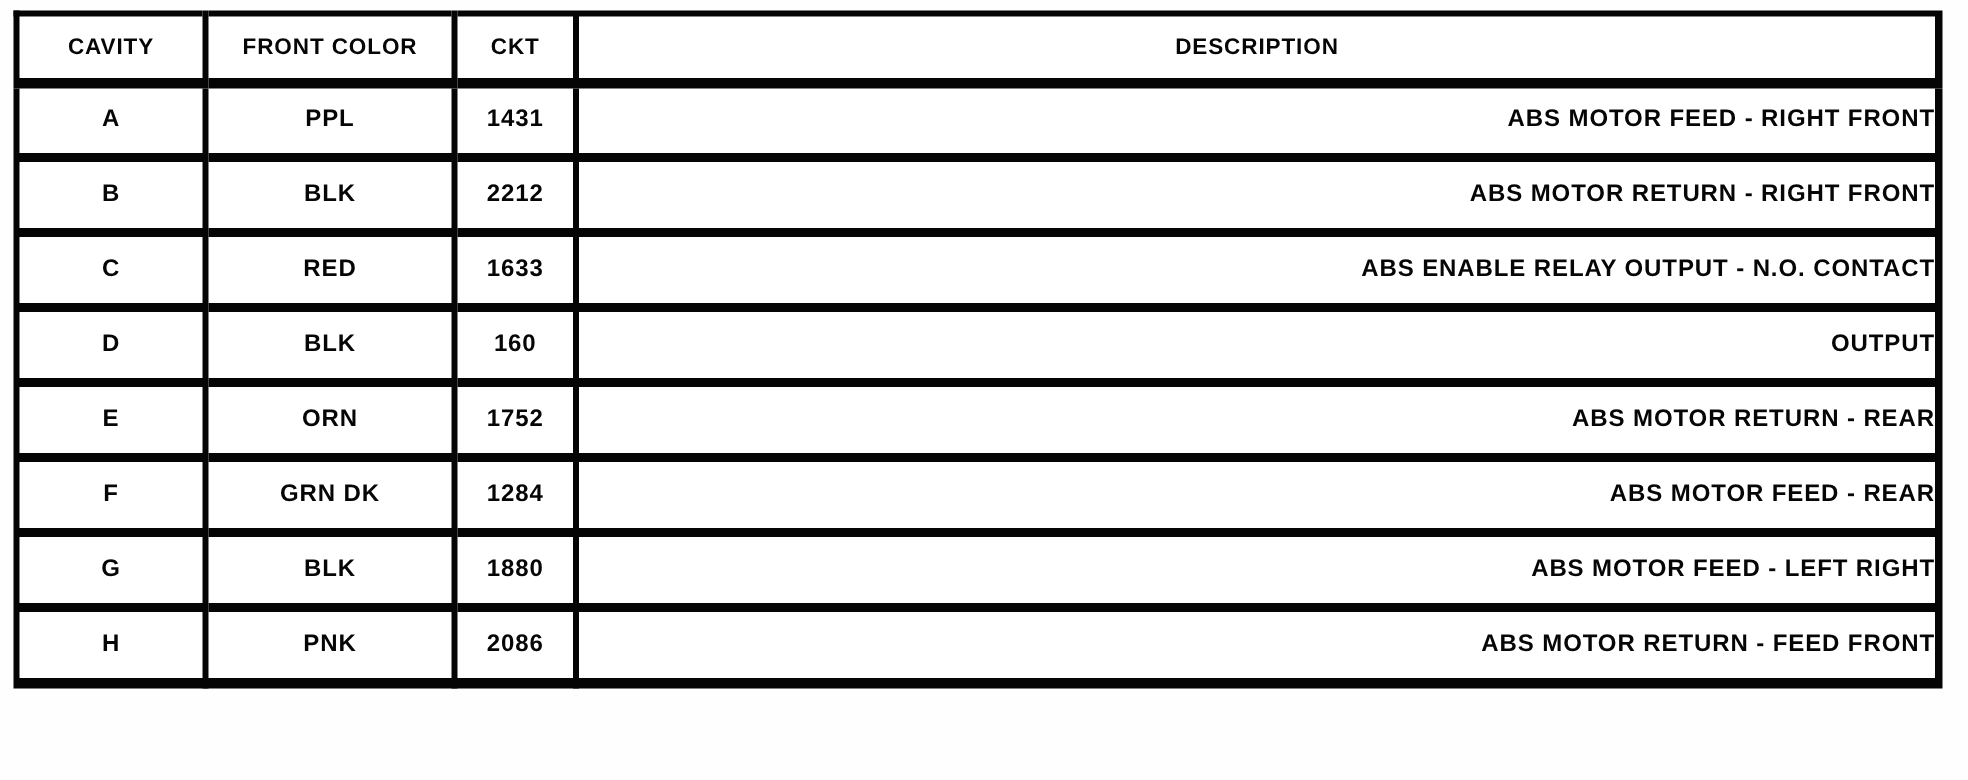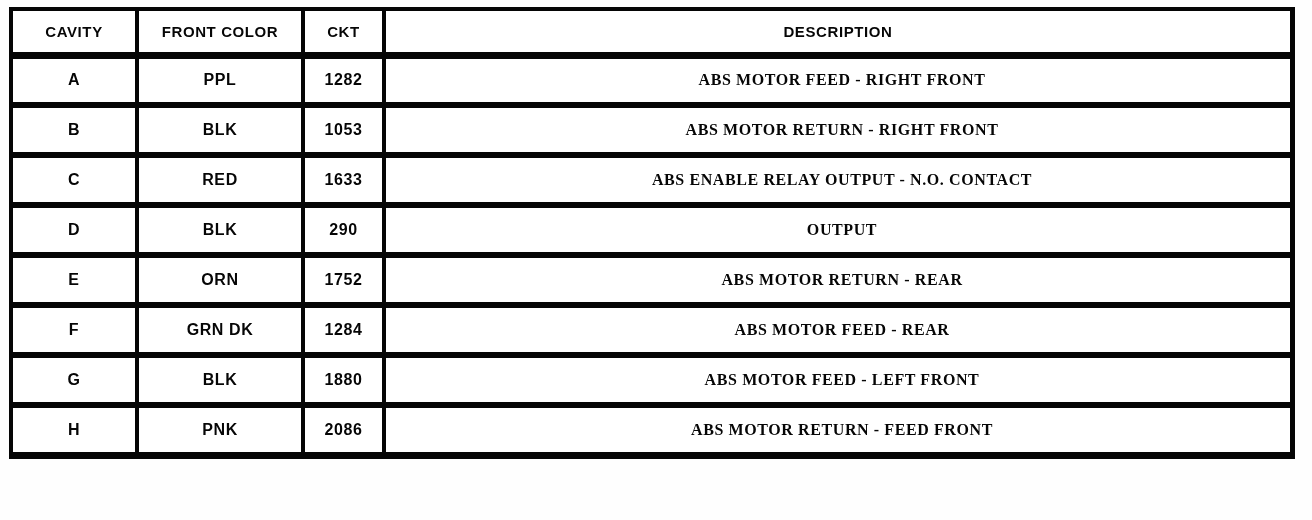--- a/index.html
+++ b/index.html
@@ -75,23 +75,22 @@
   table.pinout-table th.desc,
   table.pinout-table td.desc {
     border-right-width: 0;
   }
   table.pinout-table th.cav,
   table.pinout-table td.cav {
     border-left-width: 0;
   }
 
   table.pinout-table td.desc {
-    text-align: center;
+    text-align: right;
     padding-left: 8px;
-    font-family: Liberation Serif, serif;
   }
 </style>
 </head>
 <body>
 
 <div class="scan-page">
   <table class="pinout-table">
     <colgroup>
       <col class="col-cavity">
       <col class="col-wire">
@@ -103,58 +102,58 @@
         <th class="cav">CAVITY</th>
         <th>FRONT COLOR</th>
         <th>CKT</th>
         <th class="desc">DESCRIPTION</th>
       </tr>
     </thead>
     <tbody>
       <tr>
         <td class="cav">A</td>
         <td>PPL</td>
-        <td>1282</td>
+        <td>1431</td>
         <td class="desc">ABS MOTOR FEED - RIGHT FRONT</td>
       </tr>
       <tr>
         <td class="cav">B</td>
         <td>BLK</td>
-        <td>1053</td>
+        <td>2212</td>
         <td class="desc">ABS MOTOR RETURN - RIGHT FRONT</td>
       </tr>
       <tr>
         <td class="cav">C</td>
         <td>RED</td>
         <td>1633</td>
         <td class="desc">ABS ENABLE RELAY OUTPUT - N.O. CONTACT</td>
       </tr>
       <tr>
         <td class="cav">D</td>
         <td>BLK</td>
-        <td>290</td>
+        <td>160</td>
         <td class="desc">OUTPUT</td>
       </tr>
       <tr>
         <td class="cav">E</td>
         <td>ORN</td>
         <td>1752</td>
         <td class="desc">ABS MOTOR RETURN - REAR</td>
       </tr>
       <tr>
         <td class="cav">F</td>
         <td>GRN DK</td>
         <td>1284</td>
         <td class="desc">ABS MOTOR FEED - REAR</td>
       </tr>
       <tr>
         <td class="cav">G</td>
         <td>BLK</td>
         <td>1880</td>
-        <td class="desc">ABS MOTOR FEED - LEFT FRONT</td>
+        <td class="desc">ABS MOTOR FEED - LEFT RIGHT</td>
       </tr>
       <tr>
         <td class="cav">H</td>
         <td>PNK</td>
         <td>2086</td>
         <td class="desc">ABS MOTOR RETURN - FEED FRONT</td>
       </tr>
     </tbody>
   </table>
 </div>

